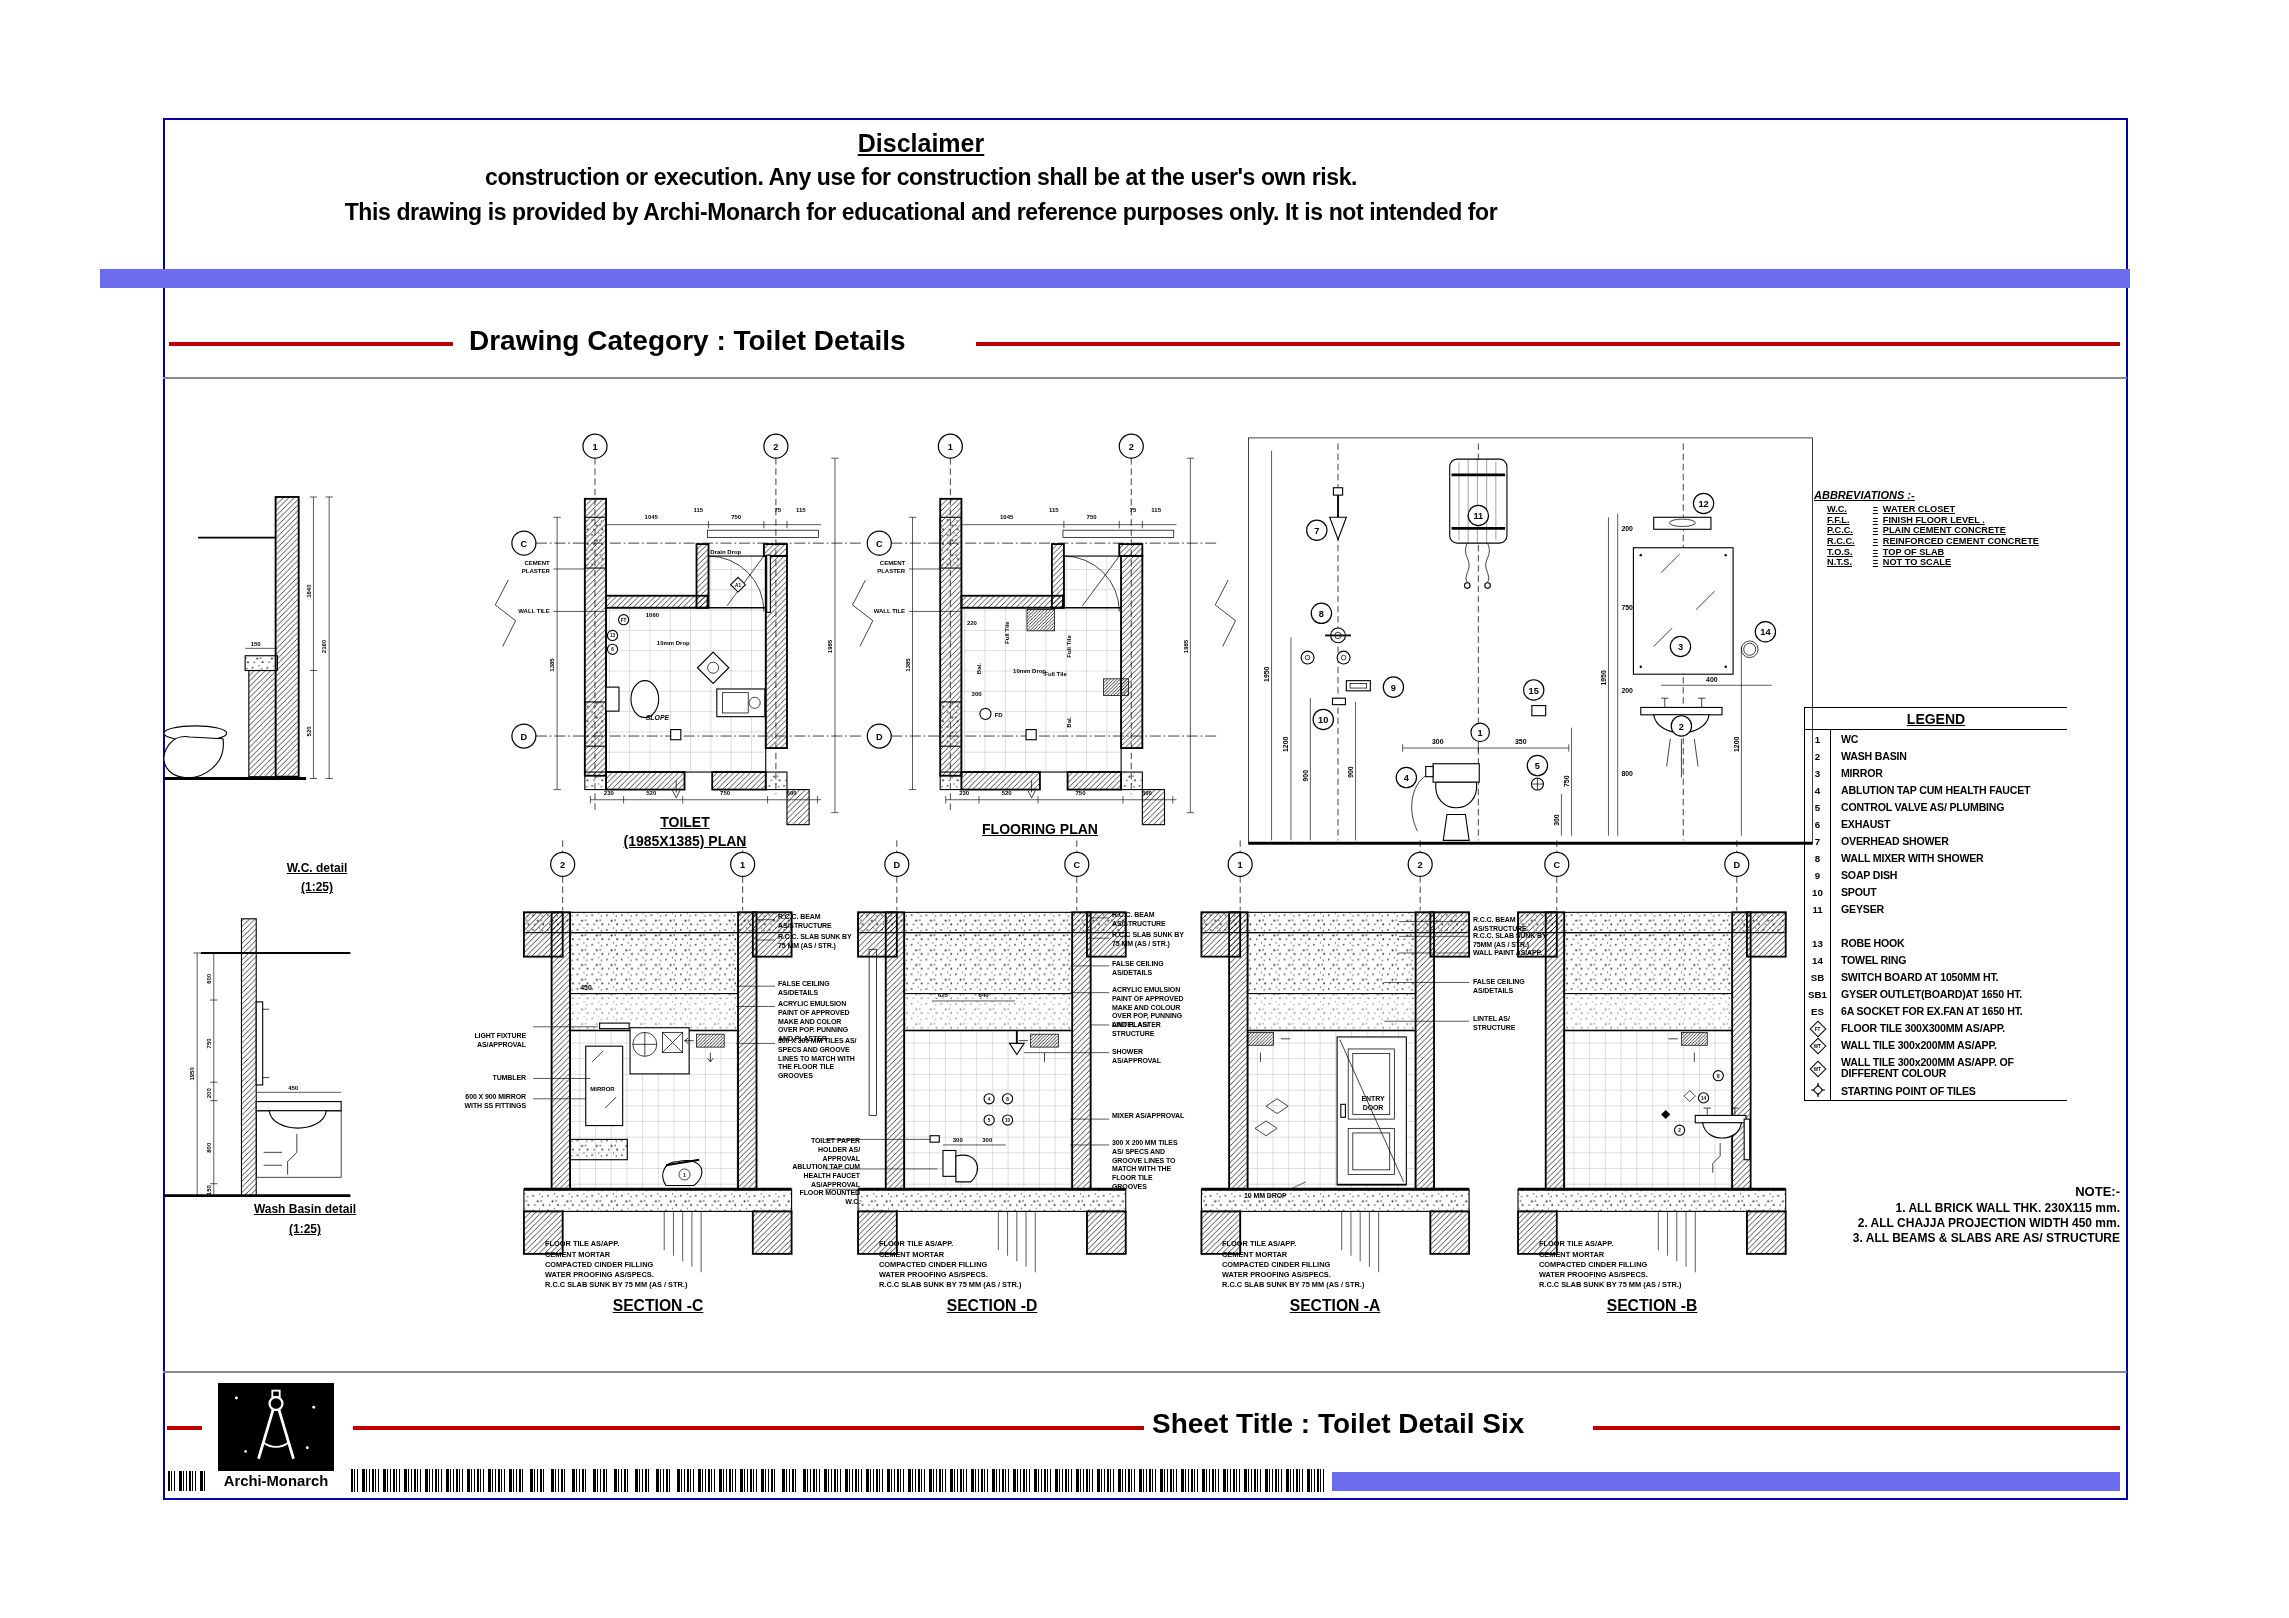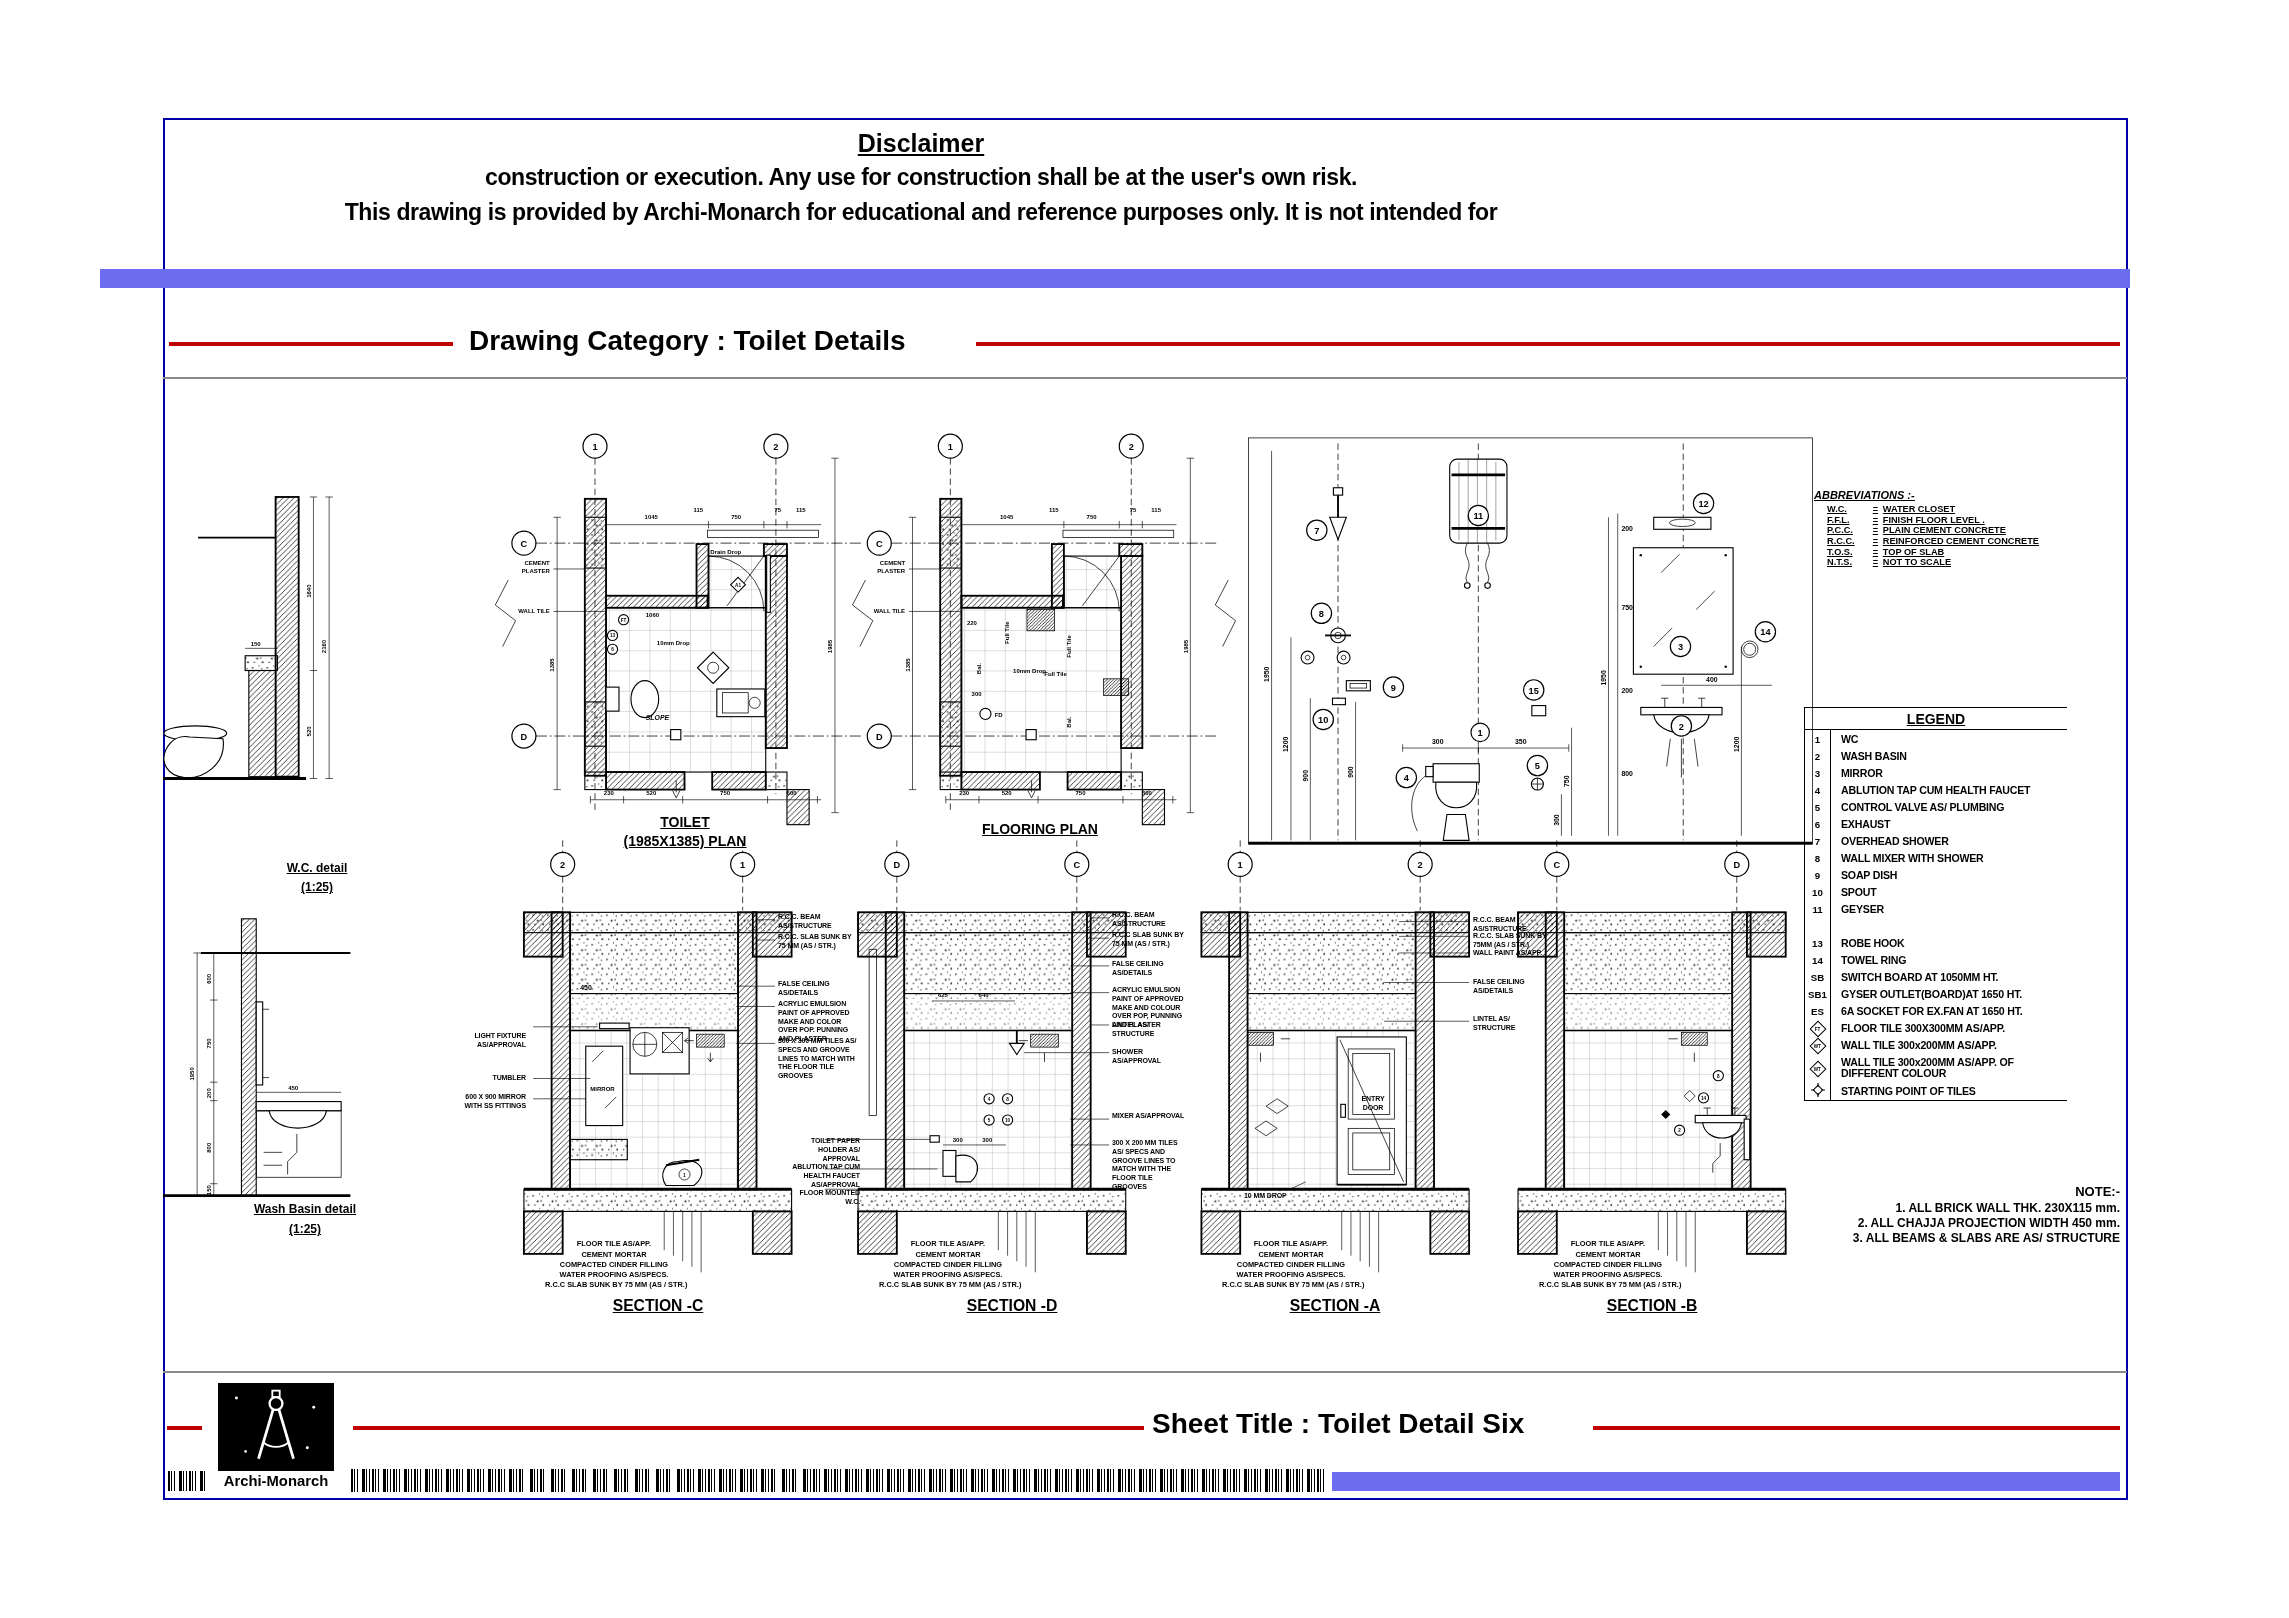--- a/index.html
+++ b/index.html
@@ -11,21 +11,21 @@
   .grayline{position:absolute;height:1.8px;background:#8a8a8a;}
   .disc{position:absolute;left:155px;top:129px;width:1532px;text-align:center;}
   .disc .d-title{font-size:25px;font-weight:700;text-decoration:underline;}
   .disc .d-line{font-size:23px;font-weight:700;letter-spacing:-0.4px;margin-top:8.3px;}
   .cat-title{position:absolute;left:469px;top:325px;font-size:28px;font-weight:700;white-space:nowrap;}
   .sheet-title{position:absolute;left:1152px;top:1408px;font-size:28px;font-weight:700;white-space:nowrap;}
   .dtitle{position:absolute;transform:translateX(-50%);font-weight:700;text-align:center;text-decoration:underline;white-space:nowrap;}
   .s13{font-size:12px;} .s15{font-size:14px;} .s17{font-size:15.7px;}
   .an{position:absolute;font-weight:700;font-size:7px;line-height:1.25;letter-spacing:-0.1px;}
   .anr{text-align:right;}
-  .st{position:absolute;font-weight:700;font-size:7.4px;line-height:1;text-align:center;width:138px;white-space:nowrap;}
+  .st{position:absolute;font-weight:700;font-size:7.4px;line-height:1;text-align:left;width:138px;white-space:nowrap;}
   
   .legend{position:absolute;border-top:1.8px solid #000;border-bottom:1.8px solid #000;border-left:0.9px solid #000;}
   .lg-title{font-size:14px;font-weight:700;text-align:center;padding:2.8px 0 1.8px 0;}
   .lg-title span{text-decoration:underline;}
   .lg-rows{position:relative;border-top:1.4px solid #000;padding-top:1.8px;}
   .lg-rows::before{content:"";position:absolute;left:25px;top:0;bottom:0;width:0.9px;background:#000;}
   .lg-row{display:flex;align-items:center;height:17px;}
   .lg-row.tall{height:29px;}
   .lg-gap{height:16.6px;}
   .lg-id{width:25px;text-align:center;font-size:9.7px;font-weight:700;flex:none;}
@@ -460,21 +460,21 @@
 </svg>
 
 <div class="dtitle s13" style="left:317px;top:861px;">W.C. detail</div>
 <div class="dtitle s13" style="left:317px;top:880px;">(1:25)</div>
 <div class="dtitle s13" style="left:305px;top:1202px;">Wash Basin detail</div>
 <div class="dtitle s13" style="left:305px;top:1222px;">(1:25)</div>
 <div class="dtitle s15" style="left:685px;top:814px;">TOILET</div>
 <div class="dtitle s15" style="left:685px;top:833px;">(1985X1385) PLAN</div>
 <div class="dtitle s15" style="left:1040px;top:821px;">FLOORING PLAN</div>
 <div class="dtitle s17" style="left:658px;top:1297px;">SECTION -C</div>
-<div class="dtitle s17" style="left:992px;top:1297px;margin-left:20px;">SECTION -D</div>
+<div class="dtitle s17" style="left:992px;top:1297px;">SECTION -D</div>
 <div class="dtitle s17" style="left:1335px;top:1297px;">SECTION -A</div>
 <div class="dtitle s17" style="left:1652px;top:1297px;">SECTION -B</div>
 
 <div class="an anr" style="left:454px;top:1032px;width:72px;">LIGHT FIXTURE AS/APPROVAL</div>
 <div class="an anr" style="left:454px;top:1074px;width:72px;">TUMBLER</div>
 <div class="an anr" style="left:454px;top:1093px;width:72px;">600 X 900 MIRROR WITH SS FITTINGS</div>
 
 <div class="an" style="left:778px;top:913px;width:79px;">R.C.C. BEAM AS/STRUCTURE</div>
 <div class="an" style="left:778px;top:933px;width:79px;">R.C.C. SLAB SUNK BY 75 MM (AS / STR.)</div>
 <div class="an" style="left:778px;top:980px;width:79px;">FALSE CEILING AS/DETAILS</div>

